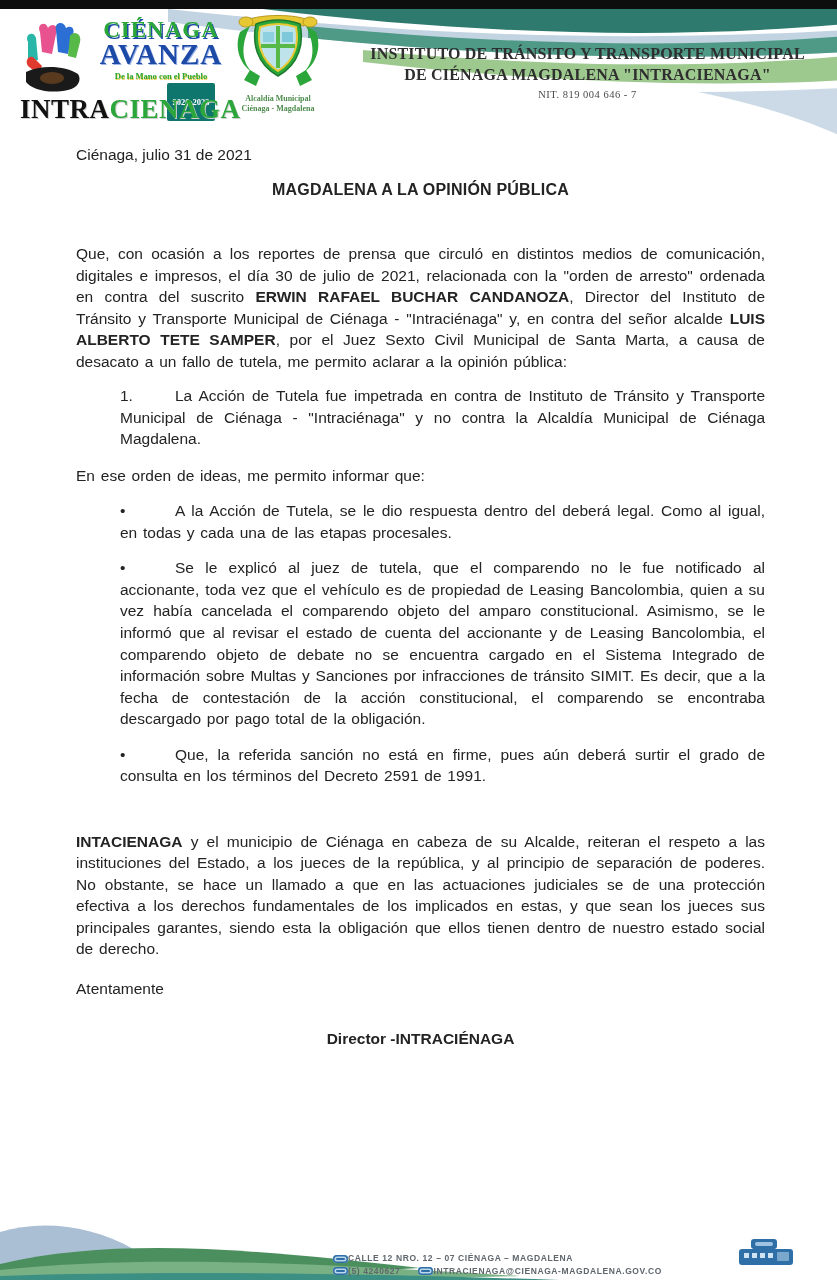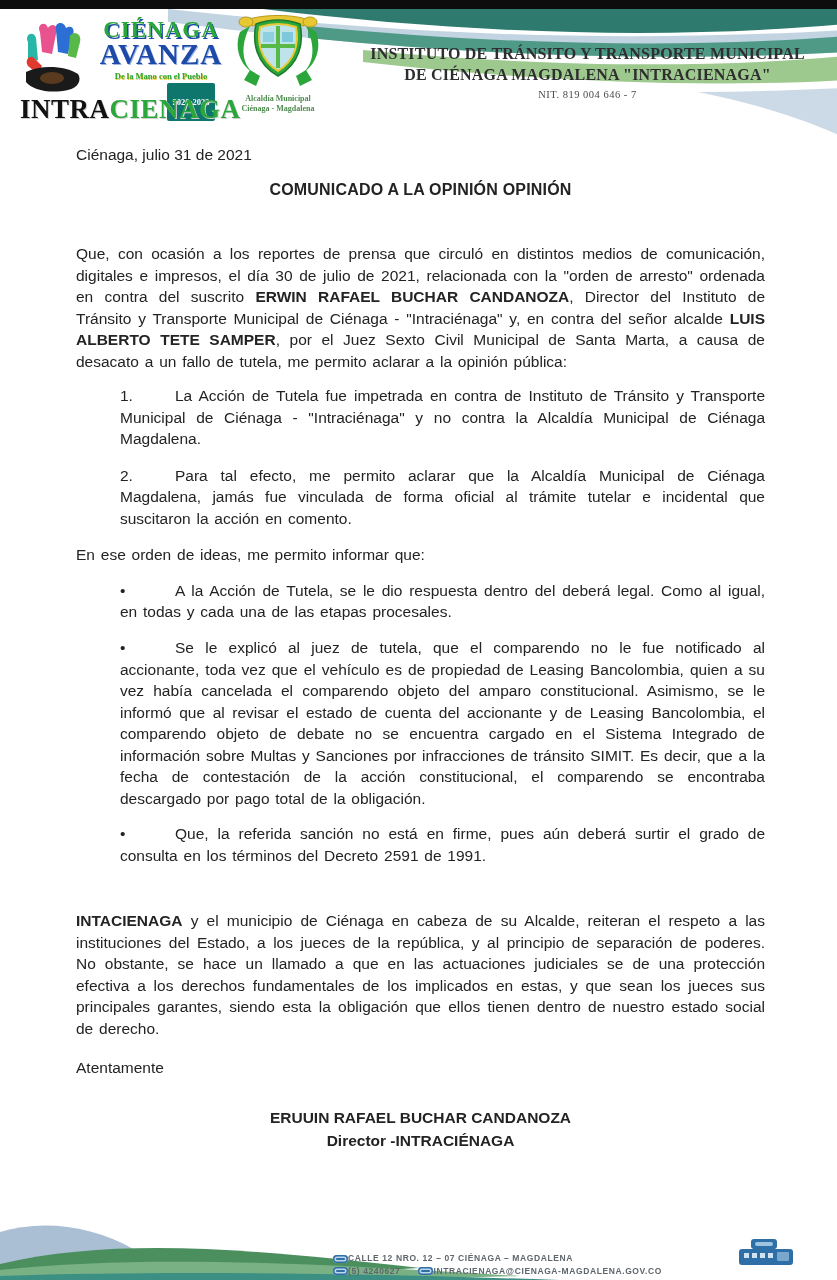--- a/index.html
+++ b/index.html
@@ -111,49 +111,45 @@
 
     <div class="institution">
       <div class="inst1">INSTITUTO DE TRÁNSITO Y TRANSPORTE MUNICIPAL</div>
       <div class="inst1">DE CIÉNAGA MAGDALENA "INTRACIENAGA"</div>
       <div class="nit">NIT. 819 004 646 - 7</div>
     </div>
   </header>
 
   <main>
     <p class="date">Ciénaga, julio 31 de 2021</p>
-    <h1 class="title">COMUNICADO A LA OPINIÓN OPINIÓN</h1>
+    <h1 class="title">MAGDALENA A LA OPINIÓN PÚBLICA</h1>
 
     <p class="para opening"><span>Que, con ocasión a los reportes de prensa que circuló en distintos medios de comunicación, digitales e impresos, el día 30 de julio de 2021, relacionada con la "orden de arresto" ordenada en contra del suscrito </span><b>ERWIN RAFAEL BUCHAR CANDANOZA</b><span>, Director del Instituto de Tránsito y Transporte Municipal de Ciénaga - "Intraciénaga" y, en contra del señor alcalde </span><b>LUIS ALBERTO TETE SAMPER</b><span>, por el Juez Sexto Civil Municipal de Santa Marta, a causa de desacato a un fallo de tutela, me permito aclarar a la opinión pública:</span></p>
 
     <div class="item mt13">
       <span class="marker">1.</span><span>La Acción de Tutela fue impetrada en contra de Instituto de Tránsito y Transporte Municipal de Ciénaga - "Intraciénaga" y no contra la Alcaldía Municipal de Ciénaga Magdalena.</span>
-    </div>
-    <div class="item mt15">
-      <span class="marker">2.</span><span>Para tal efecto, me permito aclarar que la Alcaldía Municipal de Ciénaga Magdalena, jamás fue vinculada de forma oficial al trámite tutelar e incidental que suscitaron la acción en comento.</span>
     </div>
 
     <p class="para intro">En ese orden de ideas, me permito informar que:</p>
 
     <div class="item mt14">
       <span class="marker">•</span><span>A la Acción de Tutela, se le dio respuesta dentro del deberá legal. Como al igual, en todas y cada una de las etapas procesales.</span>
     </div>
     <div class="item mt14">
       <span class="marker">•</span><span>Se le explicó al juez de tutela, que el comparendo no le fue notificado al accionante, toda vez que el vehículo es de propiedad de Leasing Bancolombia, quien a su vez había cancelada el comparendo objeto del amparo constitucional. Asimismo, se le informó que al revisar el estado de cuenta del accionante y de Leasing Bancolombia, el comparendo objeto de debate no se encuentra cargado en el Sistema Integrado de información sobre Multas y Sanciones por infracciones de tránsito SIMIT. Es decir, que a la fecha de contestación de la acción constitucional, el comparendo se encontraba descargado por pago total de la obligación.</span>
     </div>
     <div class="item mt14">
       <span class="marker">•</span><span>Que, la referida sanción no está en firme, pues aún deberá surtir el grado de consulta en los términos del Decreto 2591 de 1991.</span>
     </div>
 
     <p class="para closing"><b>INTACIENAGA</b><span> y el municipio de Ciénaga en cabeza de su Alcalde, reiteran el respeto a las instituciones del Estado, a los jueces de la república, y al principio de separación de poderes. No obstante, se hace un llamado a que en las actuaciones judiciales se de una protección efectiva a los derechos fundamentales de los implicados en estas, y que sean los jueces sus principales garantes, siendo esta la obligación que ellos tienen dentro de nuestro estado social de derecho.</span></p>
 
     <p class="signoff">Atentamente</p>
 
     <div class="sig">
-      <div>ERUUIN RAFAEL BUCHAR CANDANOZA</div>
       <div>Director -INTRACIÉNAGA</div>
     </div>
   </main>
 
   <footer>
     <svg class="waves" width="560" height="62" viewBox="0 0 560 62">
       <path d="M0,14 C40,2 90,6 135,32 C95,46 40,50 0,46 Z" fill="#aabfd4"></path>
       <path d="M0,46 C120,18 260,32 420,50 C300,58 110,60 0,58 Z" fill="#4c8f5f"></path>
       <path d="M0,52 C150,36 320,46 520,58 C360,62 140,62 0,60 Z" fill="#7ab184"></path>
       <path d="M0,58 C180,52 380,56 560,62 L0,62 Z" fill="#3c8f83"></path>

